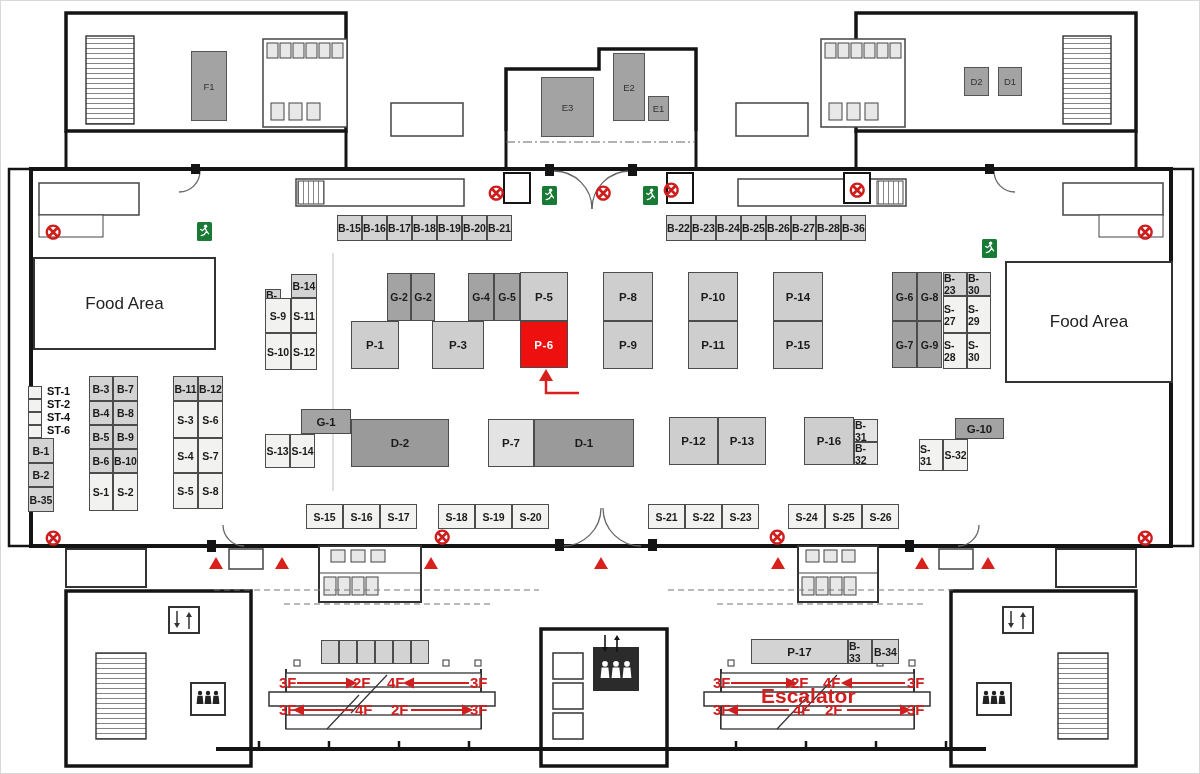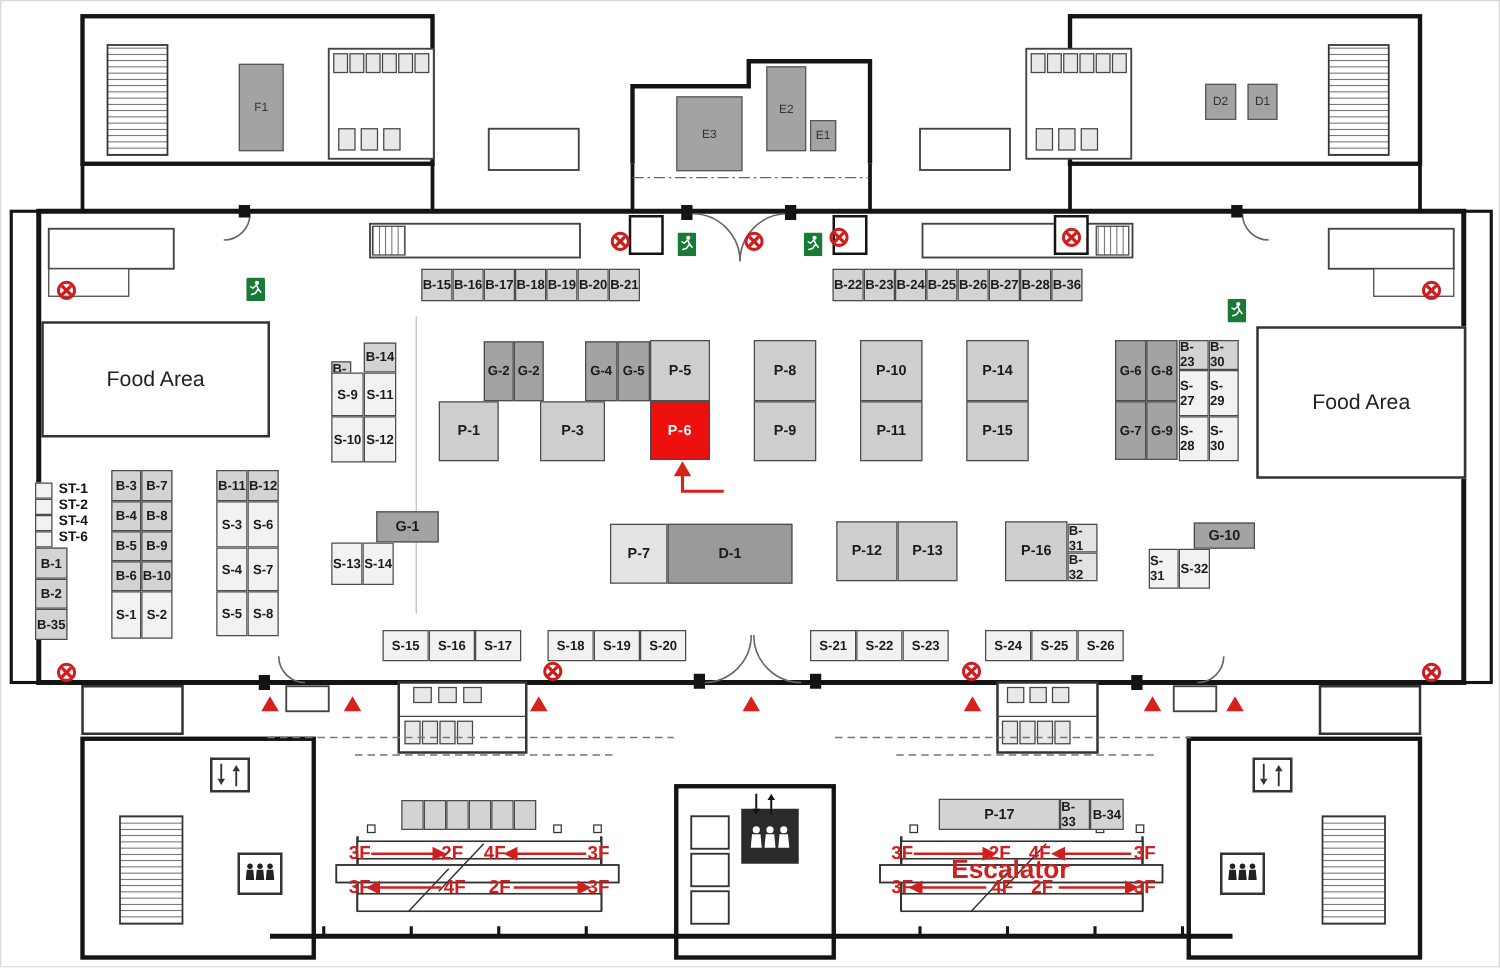--- a/index.html
+++ b/index.html
@@ -483,20 +483,23 @@
         <span>S-8</span>
       </div>
       <div class="booth t-g wide" style="left: 264px; top: 408px; width: 50px; height: 25px;">
         <span>G-1</span>
       </div>
       <div class="booth t-s" style="left: 264px; top: 433px; width: 25px; height: 34px;">
         <span>S-13</span>
       </div>
       <div class="booth t-s" style="left: 289px; top: 433px; width: 25px; height: 34px;">
         <span>S-14</span>
+      </div>
+      <div class="booth t-d wide" style="left: 350px; top: 418px; width: 98px; height: 48px;">
+        <span>D-2</span>
       </div>
       <div class="booth t-pl wide" style="left: 487px; top: 418px; width: 46px; height: 48px;">
         <span>P-7</span>
       </div>
       <div class="booth t-d wide" style="left: 533px; top: 418px; width: 100px; height: 48px;">
         <span>D-1</span>
       </div>
       <div class="booth t-p wide" style="left: 668px; top: 416px; width: 49px; height: 48px;">
         <span>P-12</span>
       </div>

